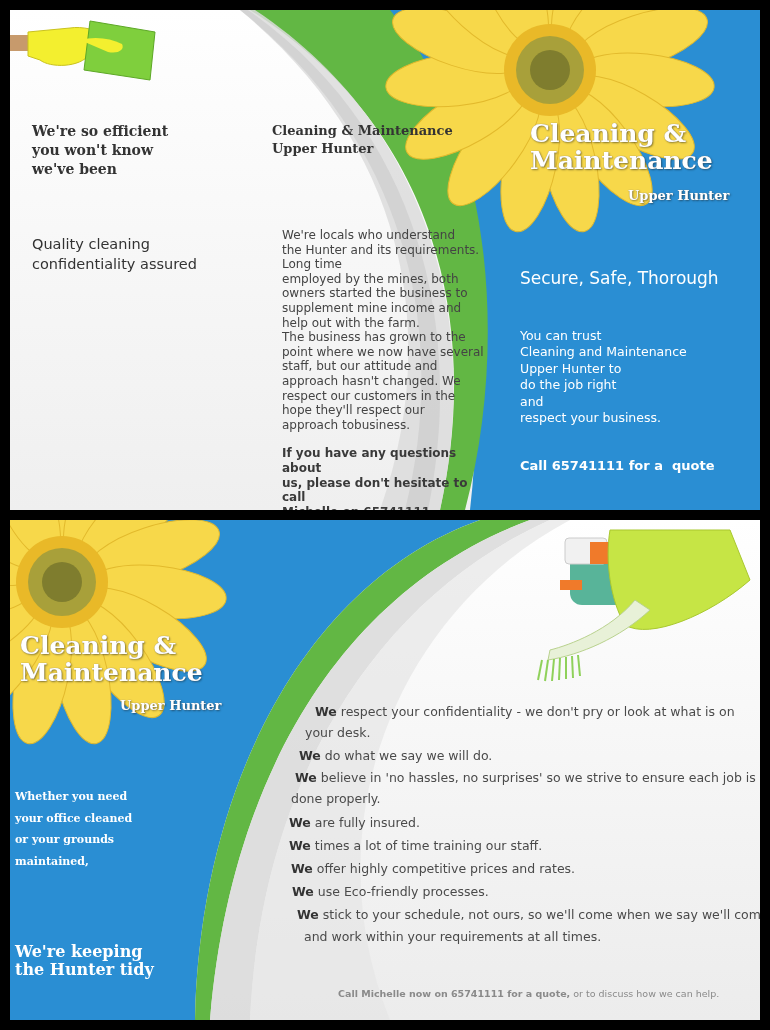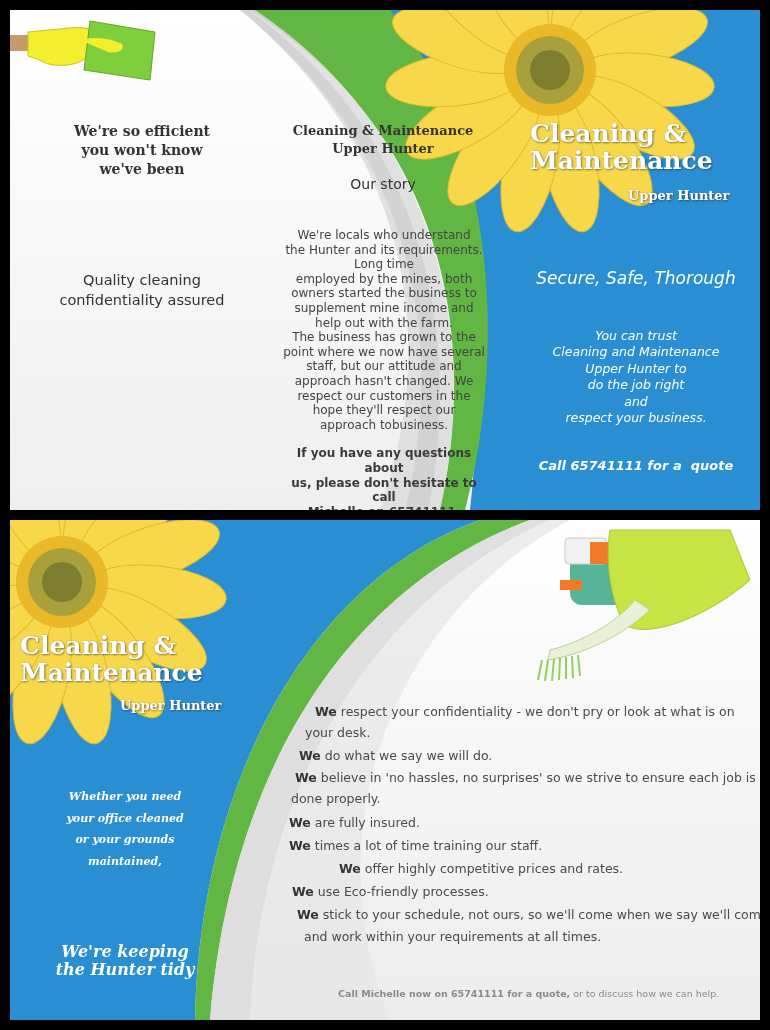--- a/index.html
+++ b/index.html
@@ -3,23 +3,23 @@
 <meta charset="utf-8">
 <style>
   html, body { margin:0; padding:0; background:#000; }
   body { width:770px; height:1030px; position:relative; overflow:hidden; font-family:"DejaVu Sans", sans-serif; }
   .panel { position:absolute; overflow:hidden; }
   #panel1 { left:10px; top:10px; width:750px; height:500px; background:linear-gradient(#ffffff, #efefef); }
   #panel2 { left:10px; top:520px; width:750px; height:500px; background:linear-gradient(#ffffff, #ececec); }
   svg.bg { position:absolute; left:0; top:0; }
   .abs { position:absolute; }
   .deco { font-family:"DejaVu Serif", serif; font-weight:bold; }
-  .center { text-align:center; }
+  .center { }
   .dark { color:#3d3d3d; }
-  .white { color:#ffffff;font-style:italic; }
+  .white { color:#ffffff; }
   .body-txt { font-size:12px; line-height:14.6px; color:#444; }
   .title-outline { color:#fff; text-shadow: 0 0 1px #888, 1px 1px 2px rgba(0,0,0,0.45); }
   .list-line { font-size:12.5px; color:#4a4a4a; position:absolute; white-space:nowrap; }
   .list-line b { color:#333; }
 </style>
 </head>
 <body>
 
 <div id="panel1" class="panel">
   <svg class="bg" width="750" height="500" viewBox="0 0 750 500">
@@ -60,30 +60,29 @@
       <polygon points="80,11 145,22 140,70 74,60" fill="#7fcf3d" stroke="#5da826" stroke-width="1"></polygon>
       <path d="M 70 30 C 85 26, 100 28, 112 34 C 115 40, 108 44, 98 42 Z" fill="#f3ef2f"></path>
     </g>
   </svg>
 
   <div class="abs center deco dark" style="left:22px; top:112px; width:220px; font-size:14px; line-height:19px; color:#333;">
     <div>We're so efficient</div>
     <div>you won't know</div>
     <div>we've been</div>
   </div>
-  <div class="abs center" style="left:22px; top:224px; width:220px; font-size:14.5px; line-height:20px; color:#333;margin-top:36px;">
+  <div class="abs center" style="left:22px; top:224px; width:220px; font-size:14.5px; line-height:20px; color:#333;">
     <div>Quality cleaning</div>
     <div>confidentiality assured</div>
   </div>
 
   <div class="abs center deco" style="left:262px; top:112px; width:222px; font-size:13px; line-height:18px; color:#333;">
     <div>Cleaning &amp; Maintenance</div>
     <div>Upper Hunter</div>
   </div>
-  <div class="abs center" style="left:262px; top:166px; width:222px; font-size:14px; color:#333;">Our story</div>
   <div class="abs center body-txt" style="left:272px; top:218px; width:204px;">
     <div>We're locals who understand</div>
     <div>the Hunter and its requirements.</div>
     <div>Long time</div>
     <div>employed by the mines, both</div>
     <div>owners started the business to</div>
     <div>supplement mine income and</div>
     <div>help out with the farm.</div>
     <div>The business has grown to the</div>
     <div>point where we now have several</div>
@@ -185,21 +184,21 @@
   </div>
 
   <div>
     <div class="list-line" style="left:305px; top:184px;"><b>We</b><span> respect your confidentiality - we don't pry or look at what is on</span></div>
     <div class="list-line" style="left:295px; top:205px;"><b></b><span>your desk.</span></div>
     <div class="list-line" style="left:289px; top:228px;"><b>We</b><span> do what we say we will do.</span></div>
     <div class="list-line" style="left:285px; top:250px;"><b>We</b><span> believe in 'no hassles, no surprises' so we strive to ensure each job is</span></div>
     <div class="list-line" style="left:281px; top:271px;"><b></b><span>done properly.</span></div>
     <div class="list-line" style="left:279px; top:295px;"><b>We</b><span> are fully insured.</span></div>
     <div class="list-line" style="left:279px; top:318px;"><b>We</b><span> times a lot of time training our staff.</span></div>
-    <div class="list-line" style="left:281px; top:341px;margin-left:48px;"><b>We</b><span> offer highly competitive prices and rates.</span></div>
+    <div class="list-line" style="left:281px; top:341px;"><b>We</b><span> offer highly competitive prices and rates.</span></div>
     <div class="list-line" style="left:282px; top:364px;"><b>We</b><span> use Eco-friendly processes.</span></div>
     <div class="list-line" style="left:287px; top:387px;"><b>We</b><span> stick to your schedule, not ours, so we'll come when we say we'll come,</span></div>
     <div class="list-line" style="left:294px; top:409px;"><b></b><span>and work within your requirements at all times.</span></div>
   </div>
 
   <div class="abs" style="left:328px; top:468px; font-size:9.5px; color:#8a8a8a; white-space:nowrap;">
     <b>Call Michelle now on 65741111 for a quote,</b><span> or to discuss how we can help.</span>
   </div>
 </div>
 

